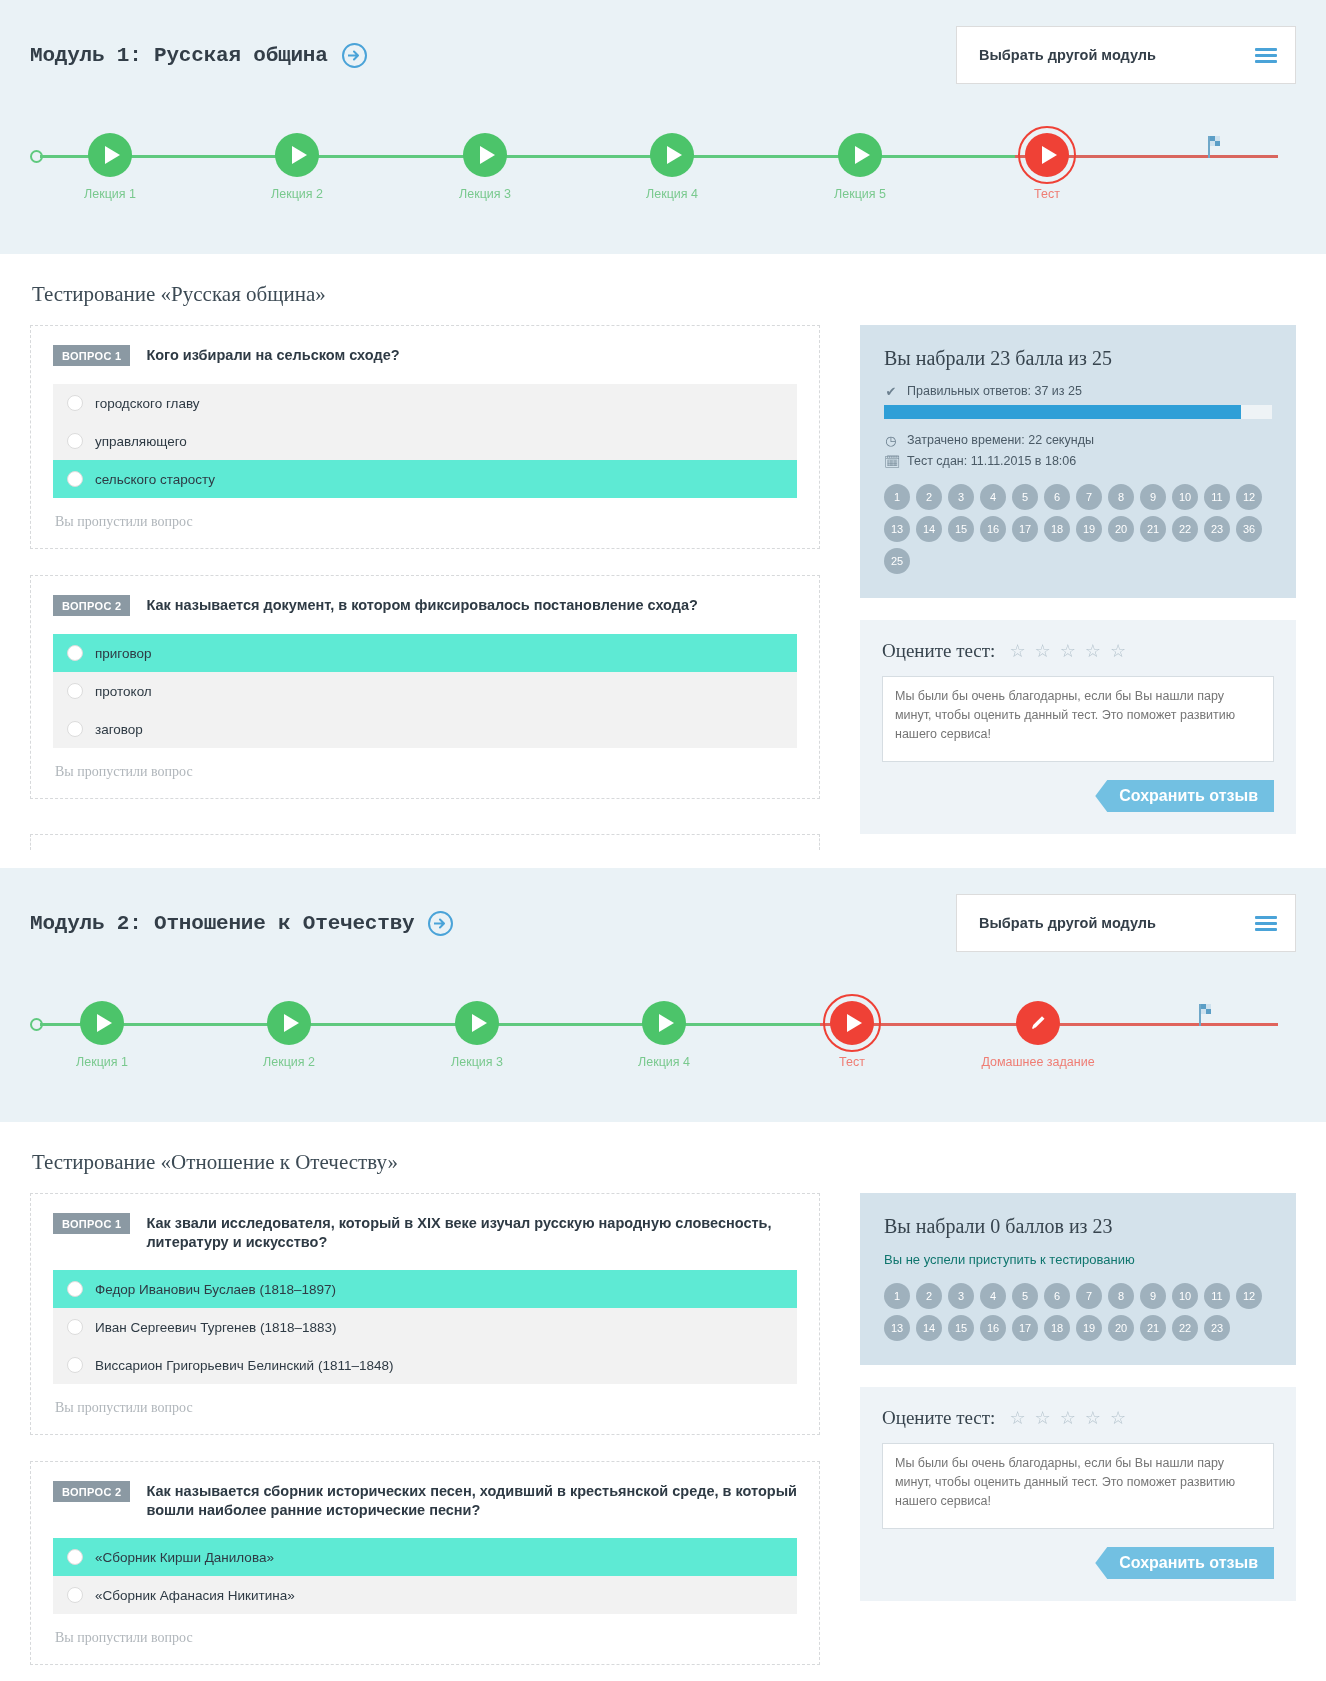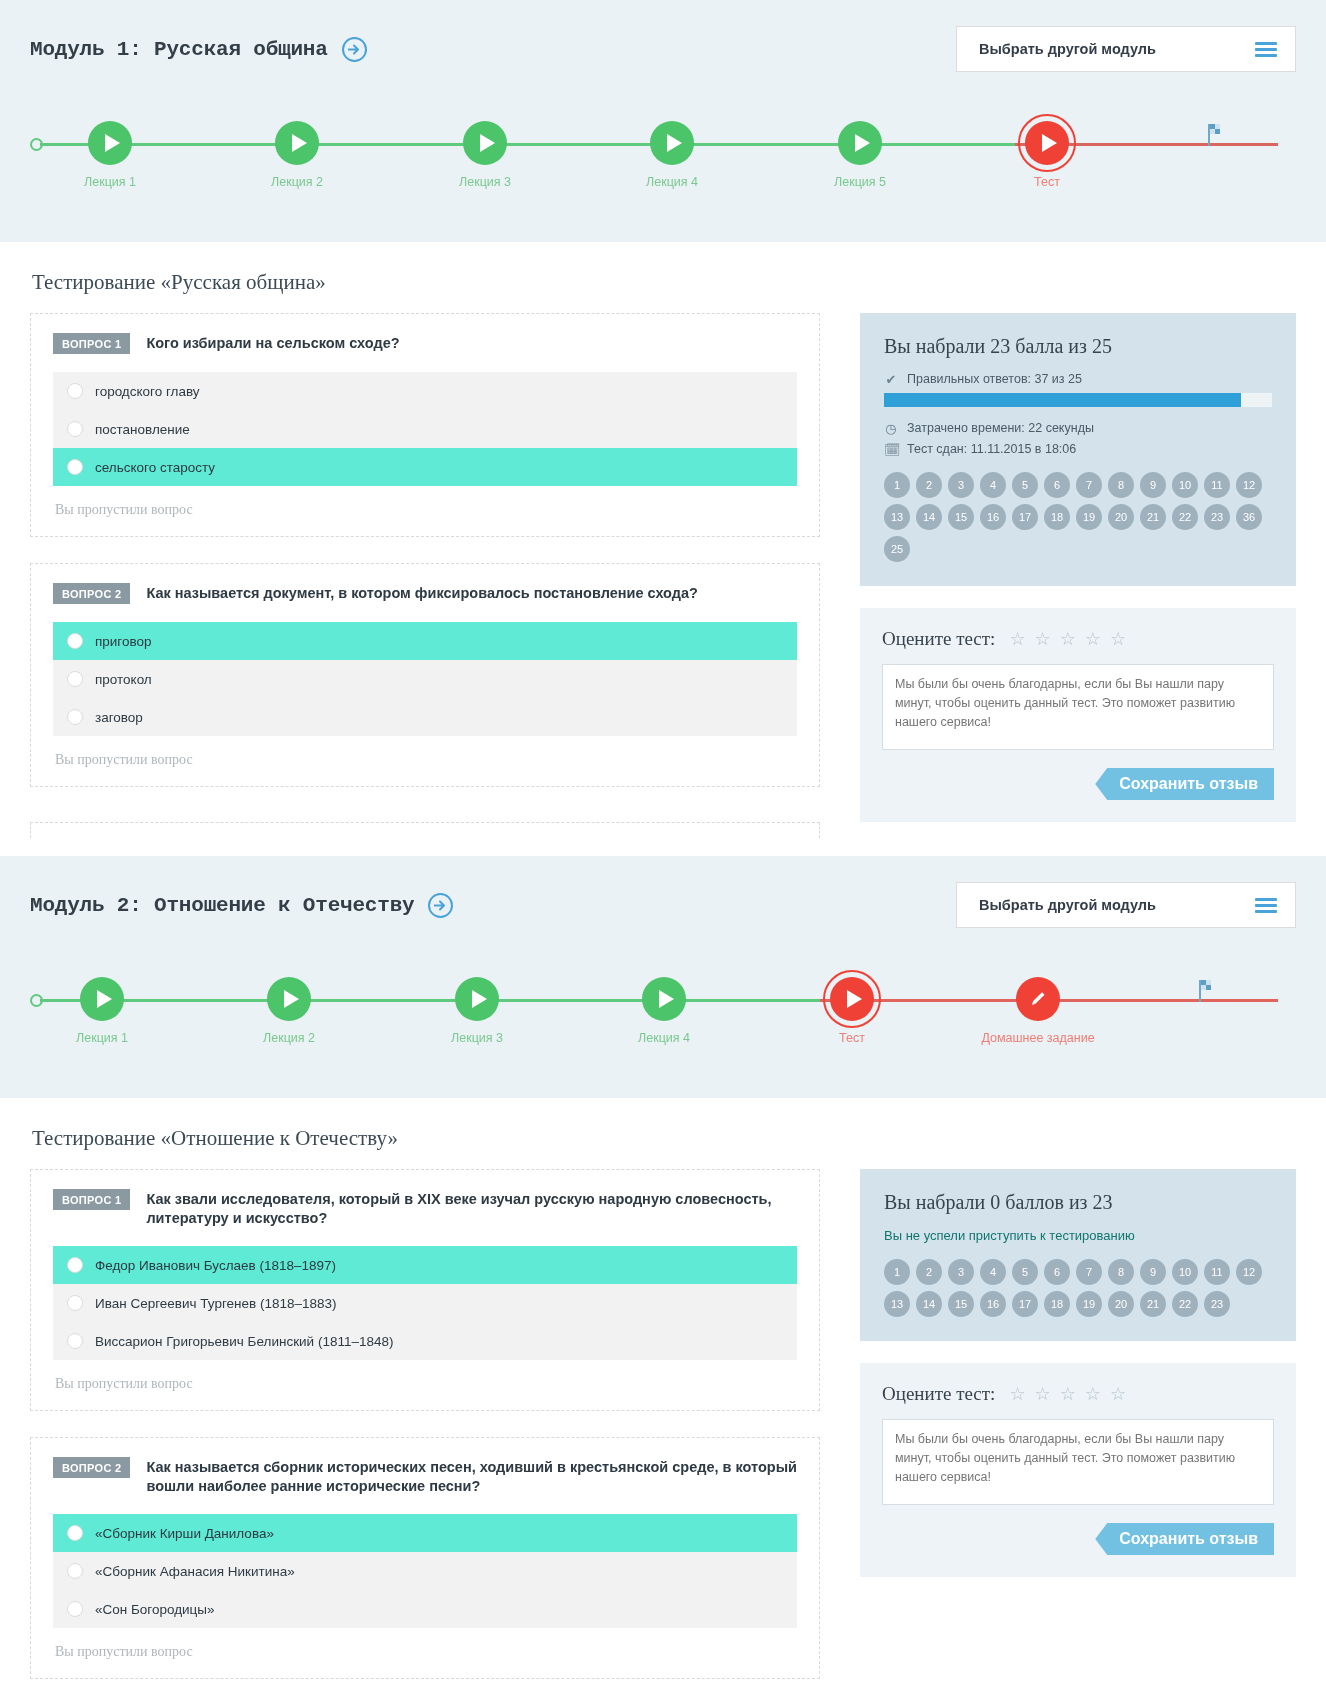--- a/index.html
+++ b/index.html
@@ -37,21 +37,21 @@
     width: 25px; height: 25px; flex: 0 0 25px;
     border-radius: 50%;
     border: 2px solid #4aa3d8;
     display: flex; align-items: center; justify-content: center;
     cursor: pointer;
   }
   .arrow-circle-icon svg { display:block; }
 
   .module-select {
     width: 340px;
-    height: 46px;
+    height: 58px;
     background: #ffffff;
     border: 1px solid #dcdcdc;
     display: flex;
     align-items: center;
     justify-content: space-between;
     padding: 0 18px 0 22px;
     cursor: pointer;
   }
   .module-select-label {
     font-size: 14.5px;
@@ -369,21 +369,21 @@
             <span class="q-badge">ВОПРОС 1</span>
             <span class="q-text">Кого избирали на сельском сходе?</span>
           </div>
           <div class="answers">
             <div class="answer">
               <span class="radio-dot"></span>
               <span>городского главу</span>
             </div>
             <div class="answer">
               <span class="radio-dot"></span>
-              <span>постановление</span>
+              <span>управляющего</span>
             </div>
             <div class="answer correct">
               <span class="radio-dot"></span>
               <span>сельского старосту</span>
             </div>
           </div>
           <div class="skipped">Вы пропустили вопрос</div>
         </div>
 
         <div class="q-card">
@@ -592,24 +592,20 @@
             <span class="q-text">Как называется сборник исторических песен, ходивший в крестьянской среде, в который вошли наиболее ранние исторические песни?</span>
           </div>
           <div class="answers">
             <div class="answer correct">
               <span class="radio-dot"></span>
               <span>«Сборник Кирши Данилова»</span>
             </div>
             <div class="answer">
               <span class="radio-dot"></span>
               <span>«Сборник Афанасия Никитина»</span>
-            </div>
-            <div class="answer">
-              <span class="radio-dot"></span>
-              <span>«Сон Богородицы»</span>
             </div>
           </div>
           <div class="skipped">Вы пропустили вопрос</div>
         </div>
 
       </div>
 
       <div class="side-col">
         <div class="score-panel">
           <div class="score-title">Вы набрали 0 баллов из 23</div>

